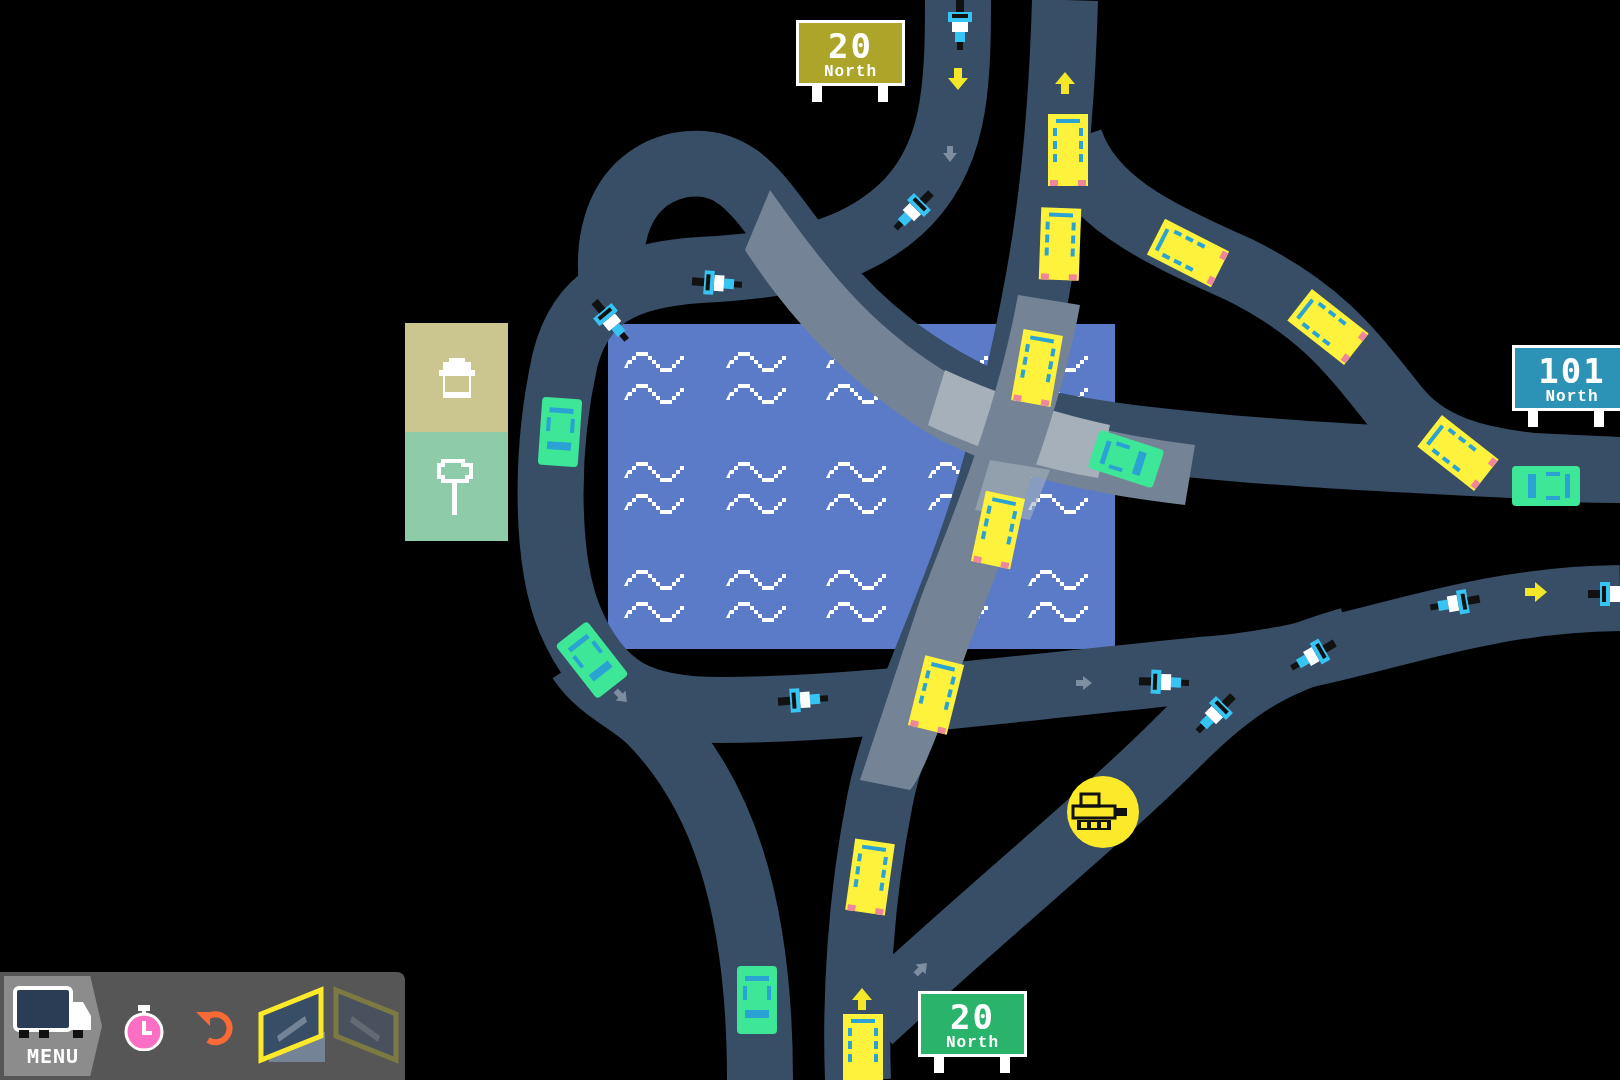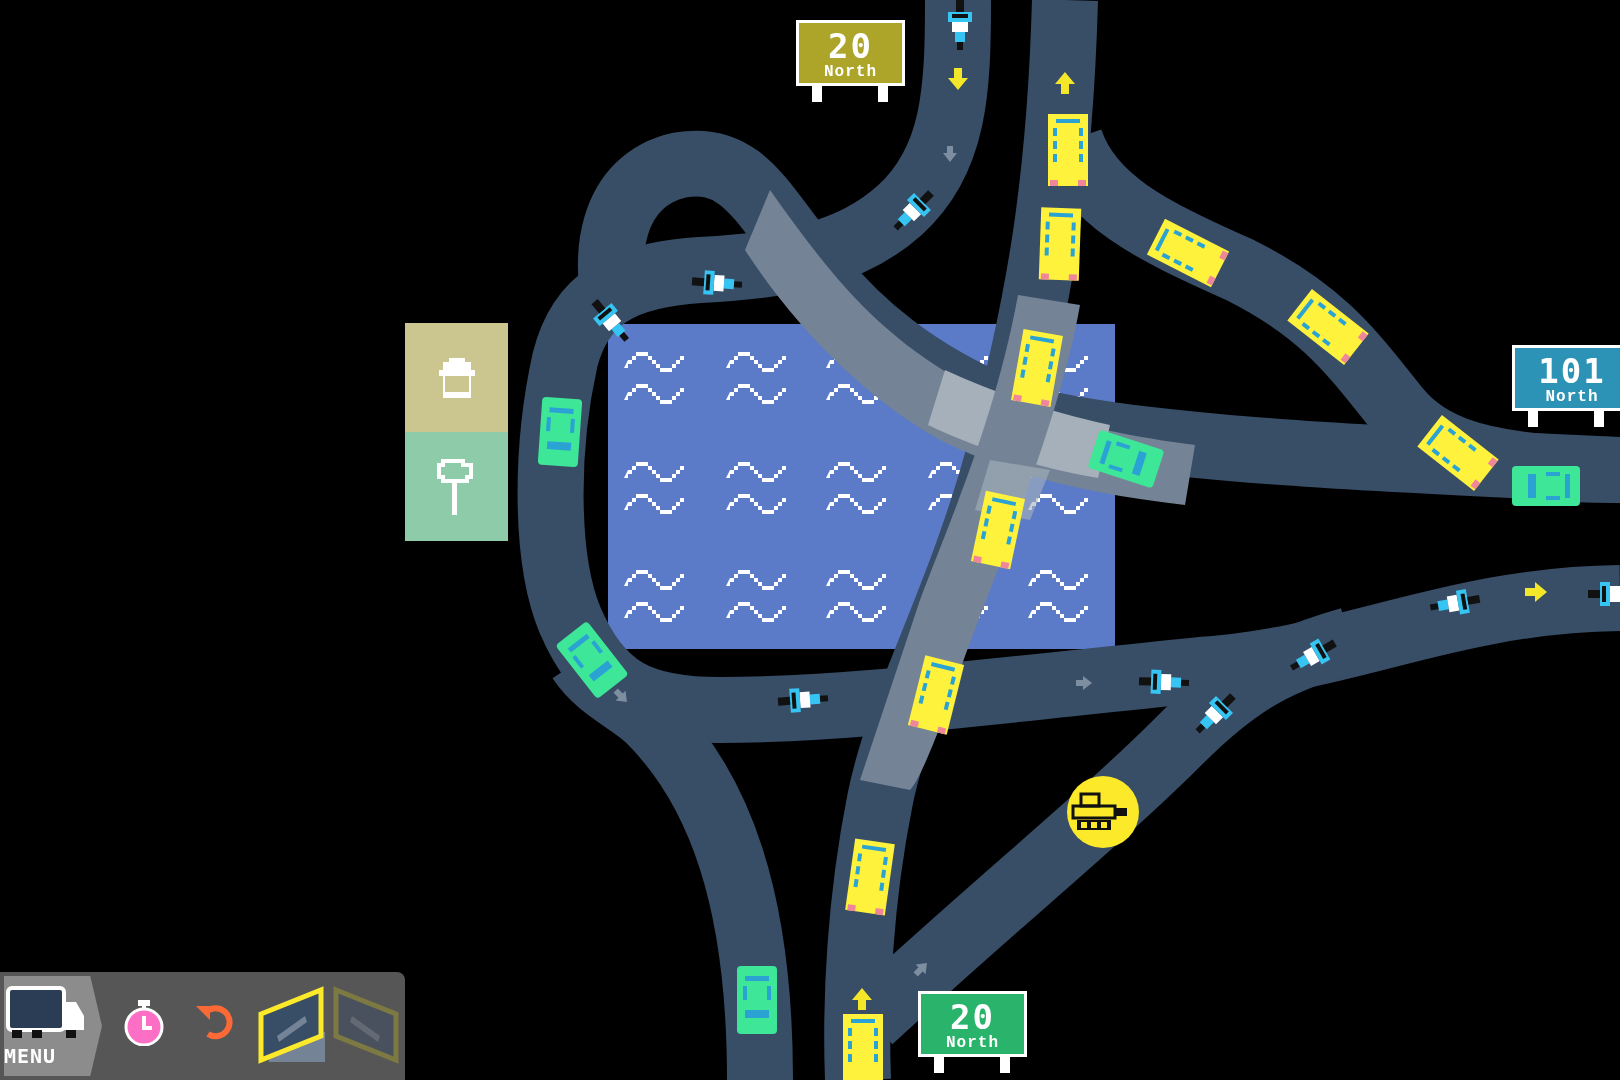--- a/index.html
+++ b/index.html
@@ -5,21 +5,21 @@
   html, body { margin:0; padding:0; background:#000; }
   body { width:1620px; height:1080px; overflow:hidden; position:relative; font-family:"DejaVu Sans Mono", monospace; }
   #stage { position:absolute; left:0; top:0; width:1620px; height:1080px; }
   .sign { position:absolute; border:3px solid #fff; color:#fff; text-align:center; font-weight:bold; box-sizing:border-box; }
   .sign .num { display:block; font-size:34px; line-height:34px; margin-top:6px; letter-spacing:2px; font-family:"DejaVu Sans Mono", monospace; }
   .sign .dir { display:block; font-size:16px; line-height:18px; letter-spacing:1px; font-family:Liberation Mono, monospace; }
   .sign-leg { position:absolute; width:10px; height:16px; background:#fff; }
   .palette { position:absolute; left:405px; top:323px; width:103px; height:218px; }
   .palette-item { width:103px; height:109px; display:flex; align-items:center; justify-content:center; cursor:pointer; }
   .toolbar { position:absolute; left:0; top:972px; width:405px; height:108px; background:#565656; border-top-right-radius:8px; }
-  .tool { position:absolute; cursor:pointer; display:flex; align-items:flex-start; justify-content:center; }
+  .tool { position:absolute; cursor:pointer; display:flex; align-items:center; justify-content:center; }
   .menu-btn { left:4px; top:4px; width:98px; height:100px; background:#8c8c8c; clip-path:polygon(0 0, 88% 0, 100% 50%, 88% 100%, 0 100%); flex-direction:column; }
   .menu-label { color:#fff; font-size:20px; font-weight:bold; letter-spacing:1px; margin-top:2px; font-family:"DejaVu Sans Mono", monospace; }
 </style>
 </head>
 <body>
 
 <svg id="stage" width="1620" height="1080" viewBox="0 0 1620 1080" xmlns="http://www.w3.org/2000/svg">
   <defs>
     <g id="wave">
       <path d="M0 10 h4 v-4 h4 v-4 h12 v4 h4 v4 h4 v4 h4 v4 h12 v-4 h4 v-4 h4 v-4 h4 v4 h-4 v4 h-4 v4 h-4 v4 h-12 v-4 h-4 v-4 h-4 v-4 h-4 v-4 h-12 v4 h-4 v4 h-4 v4 h-4 z" fill="#fff"></path>

